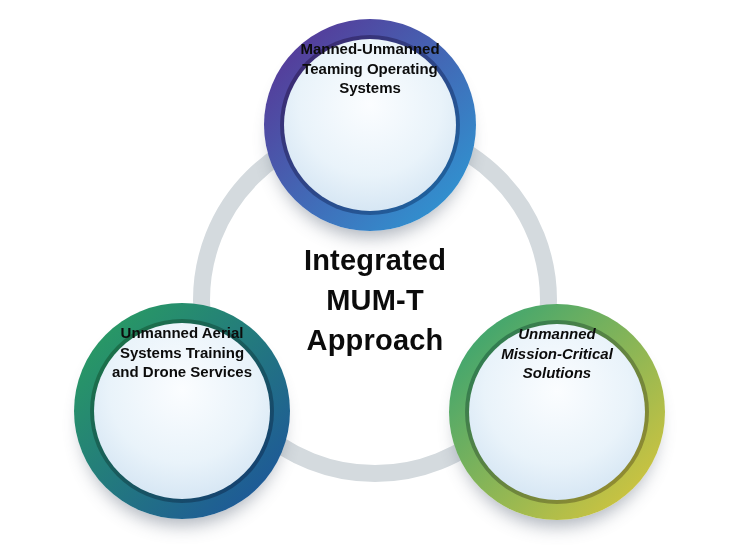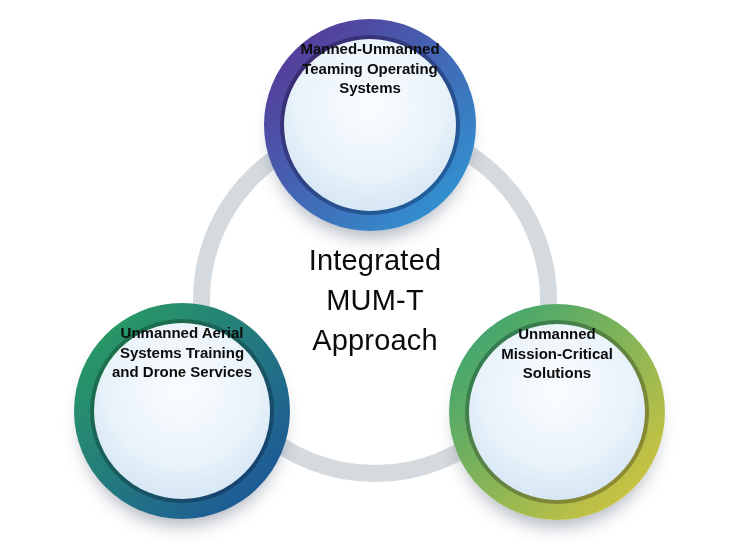--- a/index.html
+++ b/index.html
@@ -63,21 +63,21 @@
   }
   
   .center-title {
     position: absolute;
     left: 225px;
     top: 240px;
     width: 300px;
     z-index: 2;
     text-align: center;
     font-size: 29px;
-    font-weight: 400;
+    font-weight: 700;
     line-height: 1.38;
     letter-spacing: 0.2px;
     color: #0b0b0b;
     white-space: pre-line;
   }
 </style>
 </head>
 <body>
 
 <div class="canvas">
@@ -99,21 +99,21 @@
 
   <div class="node node-left" style="background: linear-gradient(135deg, rgb(42, 163, 92), rgb(28, 79, 160));">
     <div class="rim" style="background: linear-gradient(135deg, rgb(29, 122, 66), rgb(20, 58, 120));"></div>
     <div class="fill">
       <div class="node-label">Unmanned Aerial
 Systems Training
 and Drone Services</div>
     </div>
   </div>
 
-  <div class="node node-right" style="background: linear-gradient(135deg, rgb(42, 161, 118), rgb(226, 200, 57));">
+  <div class="node node-right" style="background: linear-gradient(135deg, rgb(42, 161, 118), rgb(226, 200, 57)); font-style: italic;">
     <div class="rim" style="background: linear-gradient(135deg, rgb(30, 122, 87), rgb(163, 142, 43));"></div>
     <div class="fill">
       <div class="node-label">Unmanned
 Mission-Critical
 Solutions</div>
     </div>
   </div>
 
 </div>
 

